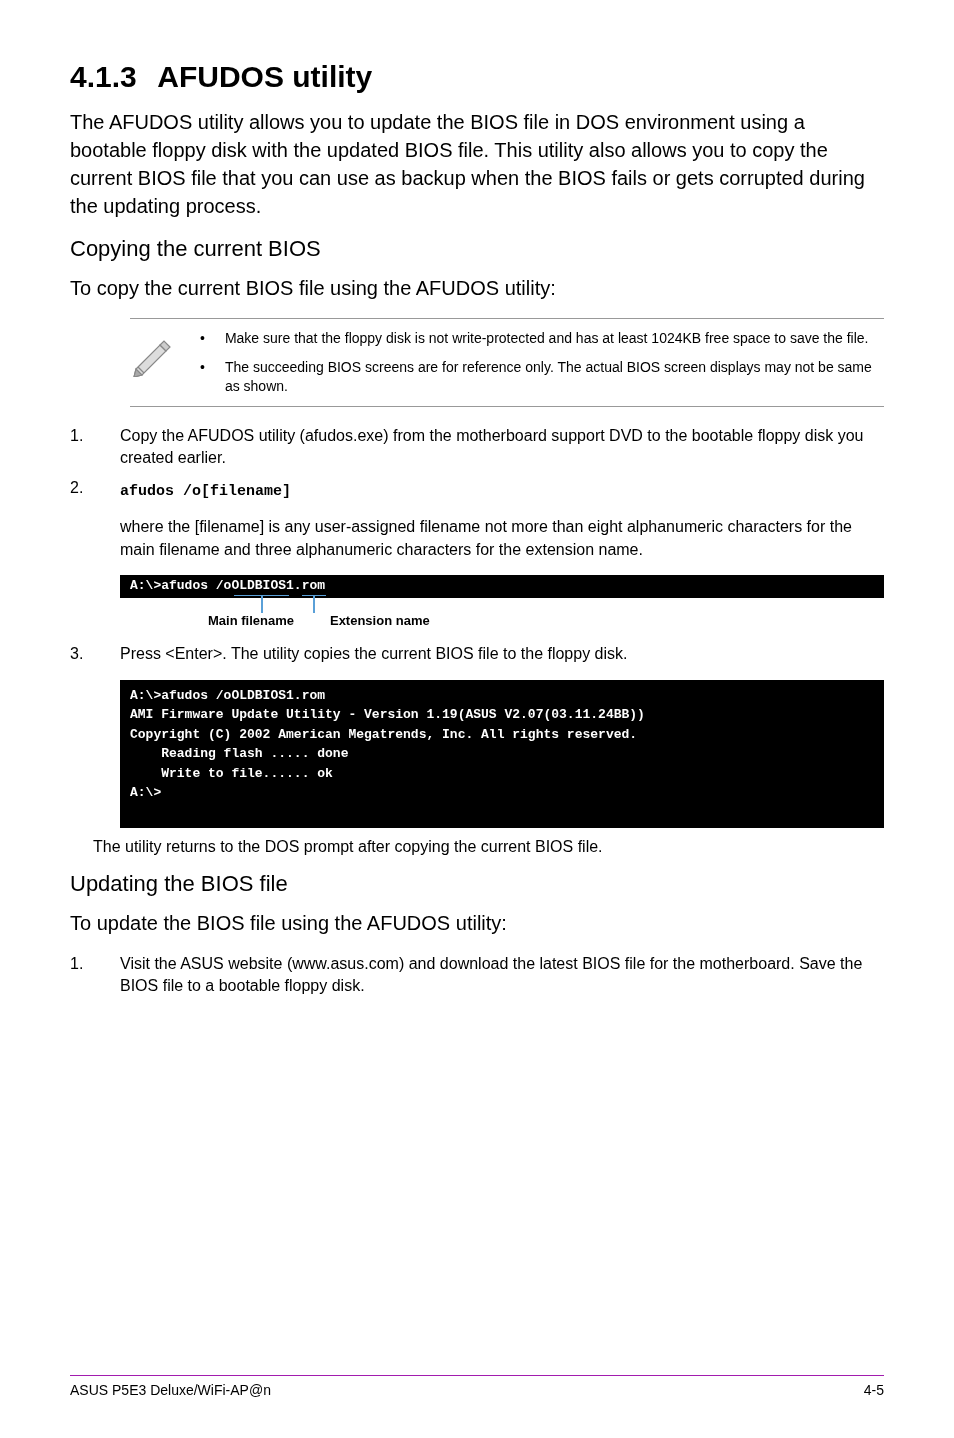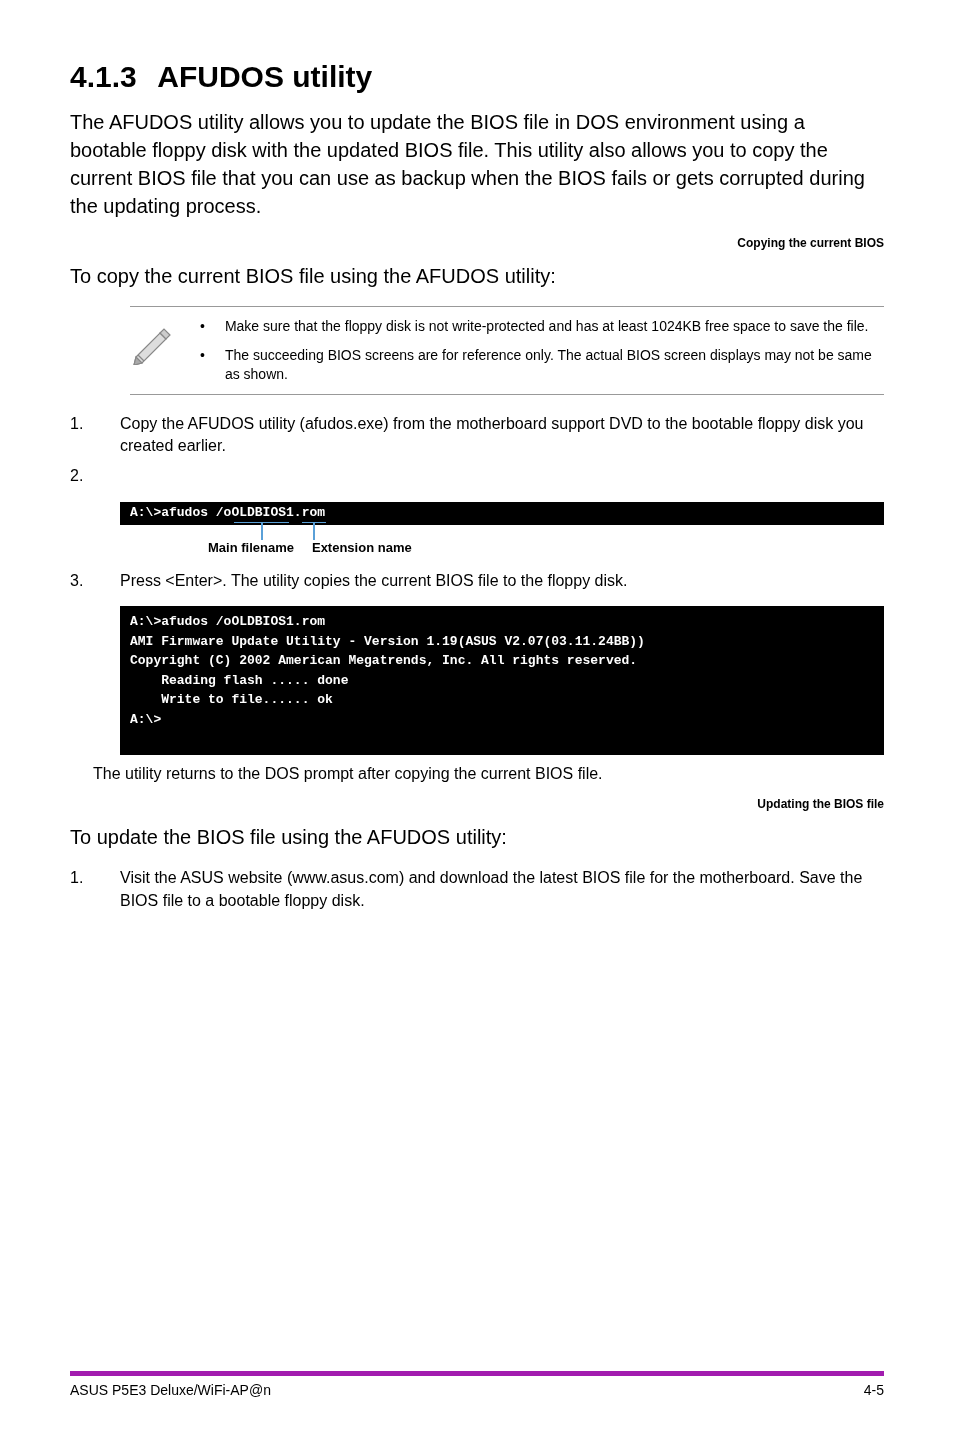--- a/index.html
+++ b/index.html
@@ -20,25 +20,24 @@
     .section-number {
       display: inline-block;
       width: 80px;
     }
     .body-text {
       font-size: 20px;
       line-height: 1.4;
       margin-bottom: 16px;
     }
     .sub-heading {
-      font-size: 12px;
-      font-weight: bold;
+      font-size: 22px;
+      font-weight: normal;
       margin-bottom: 12px;
       margin-top: 8px;
-      text-align: right;
     }
     .note-block {
       display: flex;
       gap: 20px;
       border-top: 1px solid #999;
       border-bottom: 1px solid #999;
       padding: 10px 0 10px 0;
       margin: 8px 0 18px 60px;
     }
     .note-icon {
@@ -120,28 +119,28 @@
       top: 20px;
       left: 114px;
     }
     .callout-labels {
       position: absolute;
       top: 38px;
       left: 88px;
       font-size: 13px;
       font-weight: bold;
       display: flex;
-      gap: 18px;
+      gap: 36px;
     }
     .footer {
       position: absolute;
       bottom: 40px;
       left: 70px;
       right: 70px;
-      border-top: 5px solid #a21caf;
+      border-top: 1px solid #a21caf;
       padding-top: 6px;
       display: flex;
       justify-content: space-between;
       font-size: 14px;
     }
   </style>
 </head>
 <body>
 
 <h2 class="section-heading">
@@ -179,20 +178,22 @@
 </div>
 
 <div class="numbered-list">
   <div class="num-item">
     <span class="num">1.</span>
     <div class="num-body">Copy the AFUDOS utility (afudos.exe) from the motherboard support DVD to the bootable floppy disk you created earlier.</div>
   </div>
   <div class="num-item">
     <span class="num">2.</span>
     <div class="num-body">
+      <div class="code-line">afudos /o[filename]</div>
+      <p>where the [filename] is any user-assigned filename not more than eight alphanumeric characters  for the main filename and three alphanumeric characters for the extension name.</p>
     </div>
   </div>
 </div>
 
 <div class="filename-callout">
   <div class="terminal-small">A:\&gt;afudos /oOLDBIOS1.rom</div>
   <svg class="callout-svg" width="130" height="20">
     <line x1="0" y1="0" x2="55" y2="0" stroke="#5aa0d8" stroke-width="2"></line>
     <line x1="28" y1="0" x2="28" y2="18" stroke="#5aa0d8" stroke-width="2"></line>
     <line x1="68" y1="0" x2="92" y2="0" stroke="#5aa0d8" stroke-width="2"></line>

